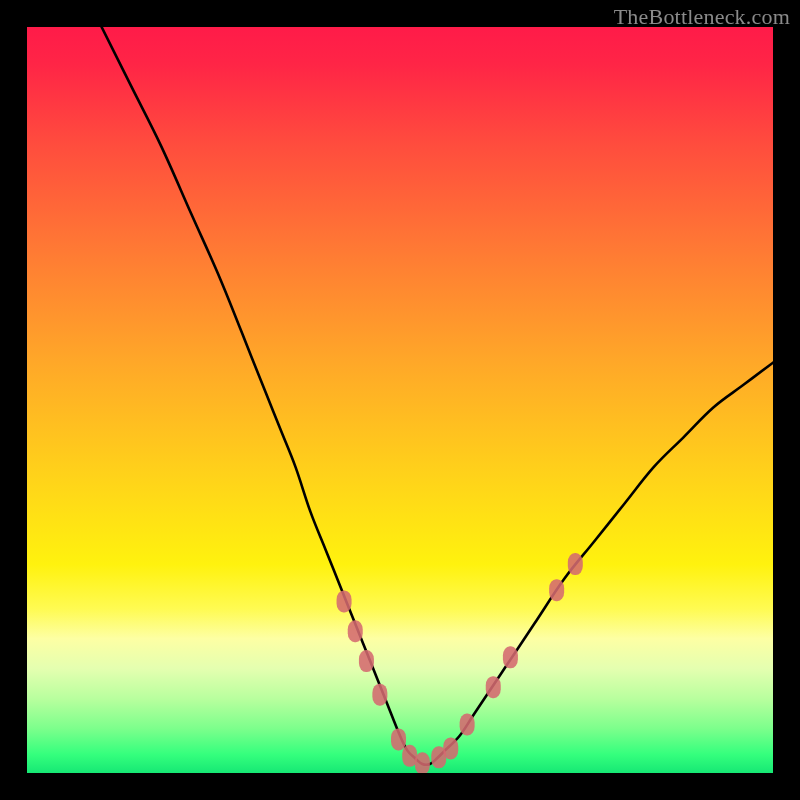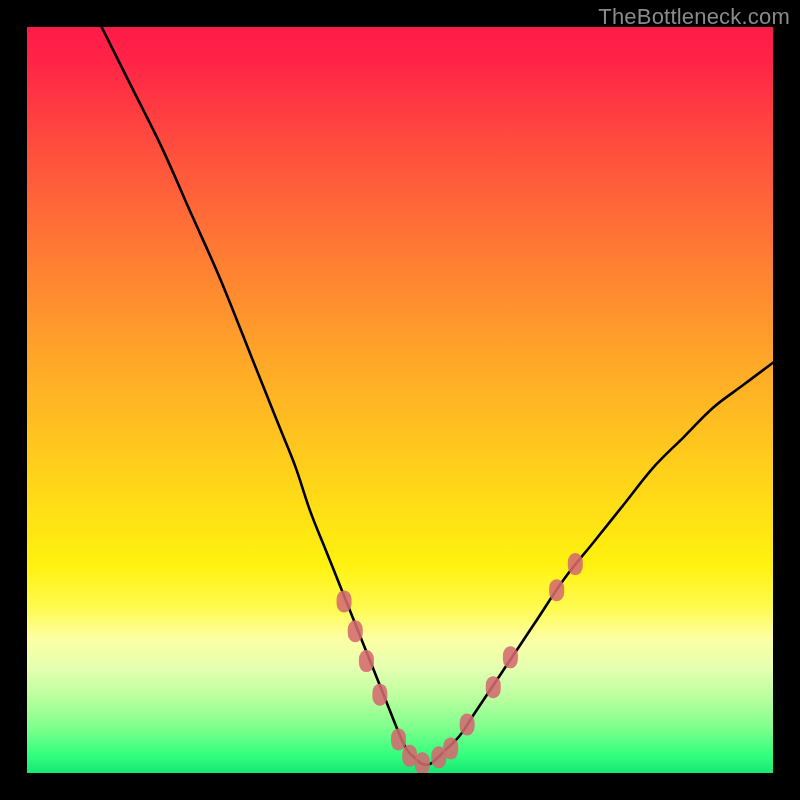--- a/index.html
+++ b/index.html
@@ -37,21 +37,21 @@
     position: absolute;
     left: 0;
     top: 0;
     width: 100%;
     height: 100%;
   }
   .watermark {
     position: absolute;
     top: 4px;
     right: 10px;
-    font-family: Liberation Sans, sans-serif;
+    font-family: Liberation Serif, serif;
     font-size: 22px;
     color: #8a8a8a;
     letter-spacing: 0.2px;
     user-select: none;
   }
 </style>
 </head>
 <body>
 
 <div class="frame">

